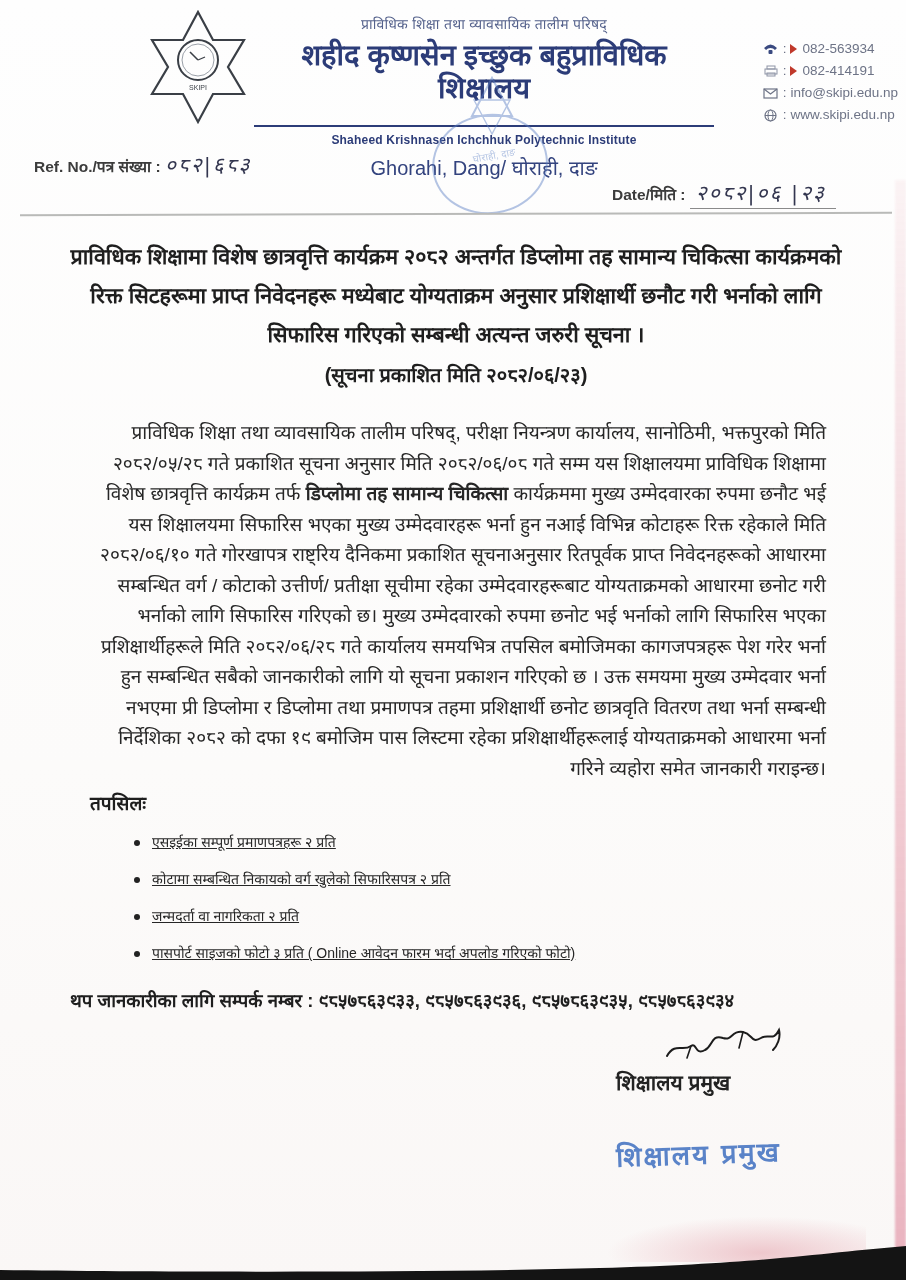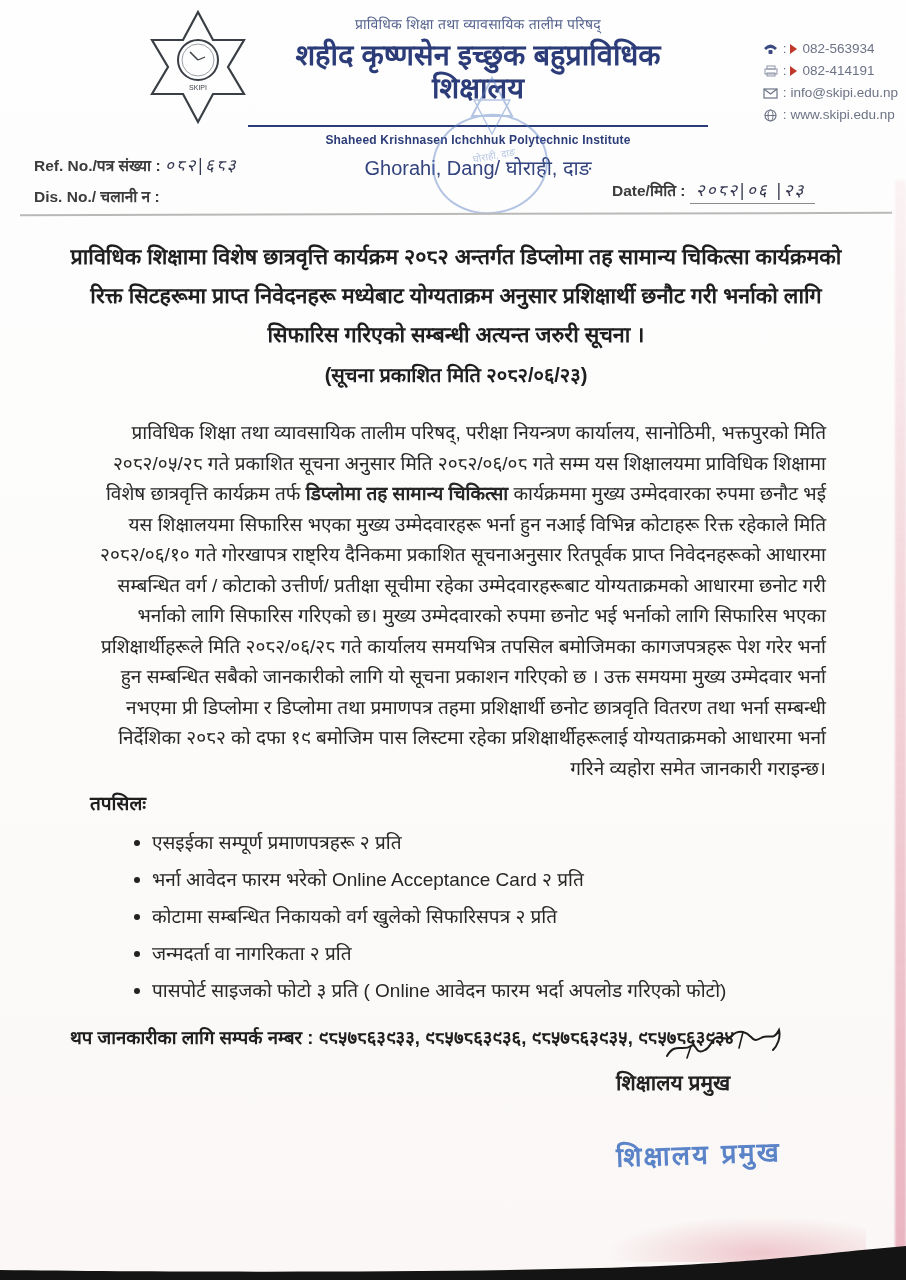--- a/index.html
+++ b/index.html
@@ -12,51 +12,51 @@
   
   .edge-right{position:absolute;top:180px;right:0;width:11px;height:1100px;
     background:linear-gradient(180deg,rgba(238,186,196,.15),rgba(231,160,175,.55) 60%,rgba(226,150,168,.7));
     filter:blur(1px);}
   .edge-bottom svg{display:block;}
   .edge-bottom{position:absolute;left:0;bottom:0;width:906px;height:42px;}
   .smudge{position:absolute;right:40px;bottom:18px;width:260px;height:46px;
     background:radial-gradient(ellipse at 60% 80%,rgba(228,160,170,.55),rgba(228,160,170,0) 70%);}
   
   .logo{position:absolute;left:146px;top:10px;width:104px;height:116px;}
-  .head-center{position:absolute;left:248px;top:14px;width:460px;text-align:center;}
+  .head-center{position:absolute;left:254px;top:14px;width:460px;text-align:center;}
   .council{font-size:14px;color:#55628c;letter-spacing:.3px;}
   .name-np{display:inline-block;margin-top:6px;font-size:29px;font-weight:bold;color:#2c3c78;
     border-bottom:2px solid #2c3c78;padding-bottom:19px;line-height:1.15;}
   .name-en{margin-top:6px;font-size:12px;font-weight:bold;color:#2c3c78;letter-spacing:.2px;}
   .loc{margin-top:7px;font-size:20px;color:#33437e;}
   .contacts{position:absolute;right:8px;top:38px;font-size:13.5px;color:#6d7386;line-height:22px;}
   .contacts .row{display:flex;align-items:center;gap:4px;}
   .contacts .ic{width:16px;display:inline-flex;justify-content:center;color:#3a4a80;}
   .flag{display:inline-block;width:0;height:0;border-top:5px solid transparent;border-bottom:5px solid transparent;
     border-left:7px solid #c0392b;margin-right:1px;}
   .hstamp{position:absolute;left:424px;top:86px;width:136px;height:128px;opacity:.45;pointer-events:none;}
   .hstamp .ring{position:absolute;left:8px;top:28px;width:112px;height:96px;border:2px solid #5b7fc4;
     border-radius:50%;transform:rotate(-8deg);}
   .hstamp .tri{position:absolute;left:26px;top:-14px;width:84px;height:84px;}
   .hstamp .txt{position:absolute;left:22px;top:62px;font-size:10px;color:#5b7fc4;transform:rotate(-10deg);width:96px;text-align:center;}
   
   .refblock{position:absolute;left:34px;top:150px;font-size:15.5px;font-weight:bold;color:#3c3c3c;line-height:30px;}
   .hand{font-family:"DejaVu Serif","Liberation Serif",serif;font-style:italic;font-weight:normal;
-    font-size:17px;color:#33364f;letter-spacing:2px;}
+    font-size:21px;color:#33364f;letter-spacing:2px;}
   .dateblock{position:absolute;left:612px;top:178px;font-size:15.5px;font-weight:bold;color:#3c3c3c;}
   .dateblock .hand{border-bottom:1.5px solid #8a8a8a;padding:0 10px 2px 6px;display:inline-block;}
   .sep{position:absolute;left:20px;top:213px;width:872px;border-top:2.5px solid #b9bab8;transform:rotate(-.15deg);}
   
   .content{position:absolute;left:70px;top:238px;width:772px;}
   .title{font-size:21.5px;font-weight:bold;color:#1e1e1e;text-align:center;line-height:39px;}
   .pub{font-size:20px;font-weight:bold;color:#1e1e1e;text-align:center;margin-top:6px;}
   .body-par{margin:30px 0 0 20px;width:736px;font-size:19px;line-height:30.5px;color:#262626;text-align:right;}
   .tapasil{margin:6px 0 0 20px;font-size:19px;font-weight:bold;color:#1e1e1e;}
   .docs-h{margin:14px 0 0 20px;font-size:19px;font-weight:bold;color:#1e1e1e;}
-  ul.docs{margin:8px 0 15px 64px;padding:0;font-size:19px;line-height:37px;color:#262626;}
+  ul.docs{margin:8px 0 15px 64px;padding:0;font-size:14px;line-height:37px;color:#262626;text-decoration:underline;}
   ul.docs li{list-style:none;position:relative;padding-left:18px;}
   ul.docs li::before{content:"";position:absolute;left:0;top:16px;width:6px;height:6px;border-radius:50%;background:#222;}
   .contact-line{margin:6px 0 0 0;font-size:18.5px;font-weight:bold;color:#1e1e1e;}
   
   .sig{position:absolute;right:70px;top:1022px;width:220px;text-align:left;}
   .sig svg{display:block;margin:0 auto;}
   .sig-title{font-size:21px;font-weight:bold;color:#222;margin-top:2px;}
   .sig-stamp{margin-top:38px;font-size:27px;font-weight:bold;color:#3f6fc0;opacity:.85;
     transform:rotate(-2deg);letter-spacing:2px;font-family:"DejaVu Serif","Liberation Serif",serif;}
 </style>
@@ -137,44 +137,39 @@
     </svg>
     <div class="ring"></div>
     <div class="txt">घोराही, दाङ</div>
   </div>
 
   <div class="refblock">
     <div>
       <span>Ref. No./पत्र संख्या :</span>
       <span class="hand">०८२|६८३</span>
     </div>
-    <div>
-      <span>Dis. No./ चलानी न :</span>
-      <span class="hand"></span>
-    </div>
   </div>
 
   <div class="dateblock">
     <span>Date/मिति :</span>
     <span class="hand">२०८२|०६ |२३</span>
   </div>
 
   <div class="sep"></div>
 
   <div class="content">
     <div class="title">प्राविधिक शिक्षामा विशेष छात्रवृत्ति कार्यक्रम २०८२ अन्तर्गत डिप्लोमा तह सामान्य चिकित्सा कार्यक्रमको रिक्त सिटहरूमा प्राप्त निवेदनहरू मध्येबाट योग्यताक्रम अनुसार प्रशिक्षार्थी छनौट गरी भर्नाको लागि सिफारिस गरिएको सम्बन्धी अत्यन्त जरुरी सूचना ।</div>
     <div class="pub">(सूचना प्रकाशित मिति २०८२/०६/२३)</div>
 
     <div class="body-par"><span>प्राविधिक शिक्षा तथा व्यावसायिक तालीम परिषद्, परीक्षा नियन्त्रण कार्यालय, सानोठिमी, भक्तपुरको मिति २०८२/०५/२८ गते प्रकाशित सूचना अनुसार मिति २०८२/०६/०८ गते सम्म यस शिक्षालयमा प्राविधिक शिक्षामा विशेष छात्रवृत्ति कार्यक्रम तर्फ </span><b>डिप्लोमा तह सामान्य चिकित्सा</b><span> कार्यक्रममा मुख्य उम्मेदवारका रुपमा छनौट भई यस शिक्षालयमा सिफारिस भएका मुख्य उम्मेदवारहरू भर्ना हुन नआई विभिन्न कोटाहरू रिक्त रहेकाले मिति २०८२/०६/१० गते गोरखापत्र राष्ट्रिय दैनिकमा प्रकाशित सूचनाअनुसार रितपूर्वक प्राप्त निवेदनहरूको आधारमा सम्बन्धित वर्ग / कोटाको उत्तीर्ण/ प्रतीक्षा सूचीमा रहेका उम्मेदवारहरूबाट योग्यताक्रमको आधारमा छनोट गरी भर्नाको लागि सिफारिस गरिएको छ। मुख्य उम्मेदवारको रुपमा छनोट भई भर्नाको लागि सिफारिस भएका प्रशिक्षार्थीहरूले मिति २०८२/०६/२८ गते कार्यालय समयभित्र तपसिल बमोजिमका कागजपत्रहरू पेश गरेर भर्ना हुन सम्बन्धित सबैको जानकारीको लागि यो सूचना प्रकाशन गरिएको छ । उक्त समयमा मुख्य उम्मेदवार भर्ना नभएमा प्री डिप्लोमा र डिप्लोमा तथा प्रमाणपत्र तहमा प्रशिक्षार्थी छनोट छात्रवृति वितरण तथा भर्ना सम्बन्धी निर्देशिका २०८२ को दफा १९ बमोजिम पास लिस्टमा रहेका प्रशिक्षार्थीहरूलाई योग्यताक्रमको आधारमा भर्ना गरिने व्यहोरा समेत जानकारी गराइन्छ।</span></div>
 
     <div class="tapasil">तपसिलः</div>
 
     <ul class="docs">
       <li>एसइईका सम्पूर्ण प्रमाणपत्रहरू २ प्रति</li>
-      <li>भर्ना आवेदन फारम भरेको Online Acceptance Card २ प्रति</li>
       <li>कोटामा सम्बन्धित निकायको वर्ग खुलेको सिफारिसपत्र २ प्रति</li>
       <li>जन्मदर्ता वा नागरिकता २ प्रति</li>
       <li>पासपोर्ट साइजको फोटो ३ प्रति ( Online आवेदन फारम भर्दा अपलोड गरिएको फोटो)</li>
     </ul>
 
     <div class="contact-line">थप जानकारीका लागि सम्पर्क नम्बर : ९८५७८६३९३३, ९८५७८६३९३६, ९८५७८६३९३५, ९८५७८६३९३४</div>
   </div>
 
   <div class="sig">
     <svg width="130" height="44" viewBox="0 0 130 44">

